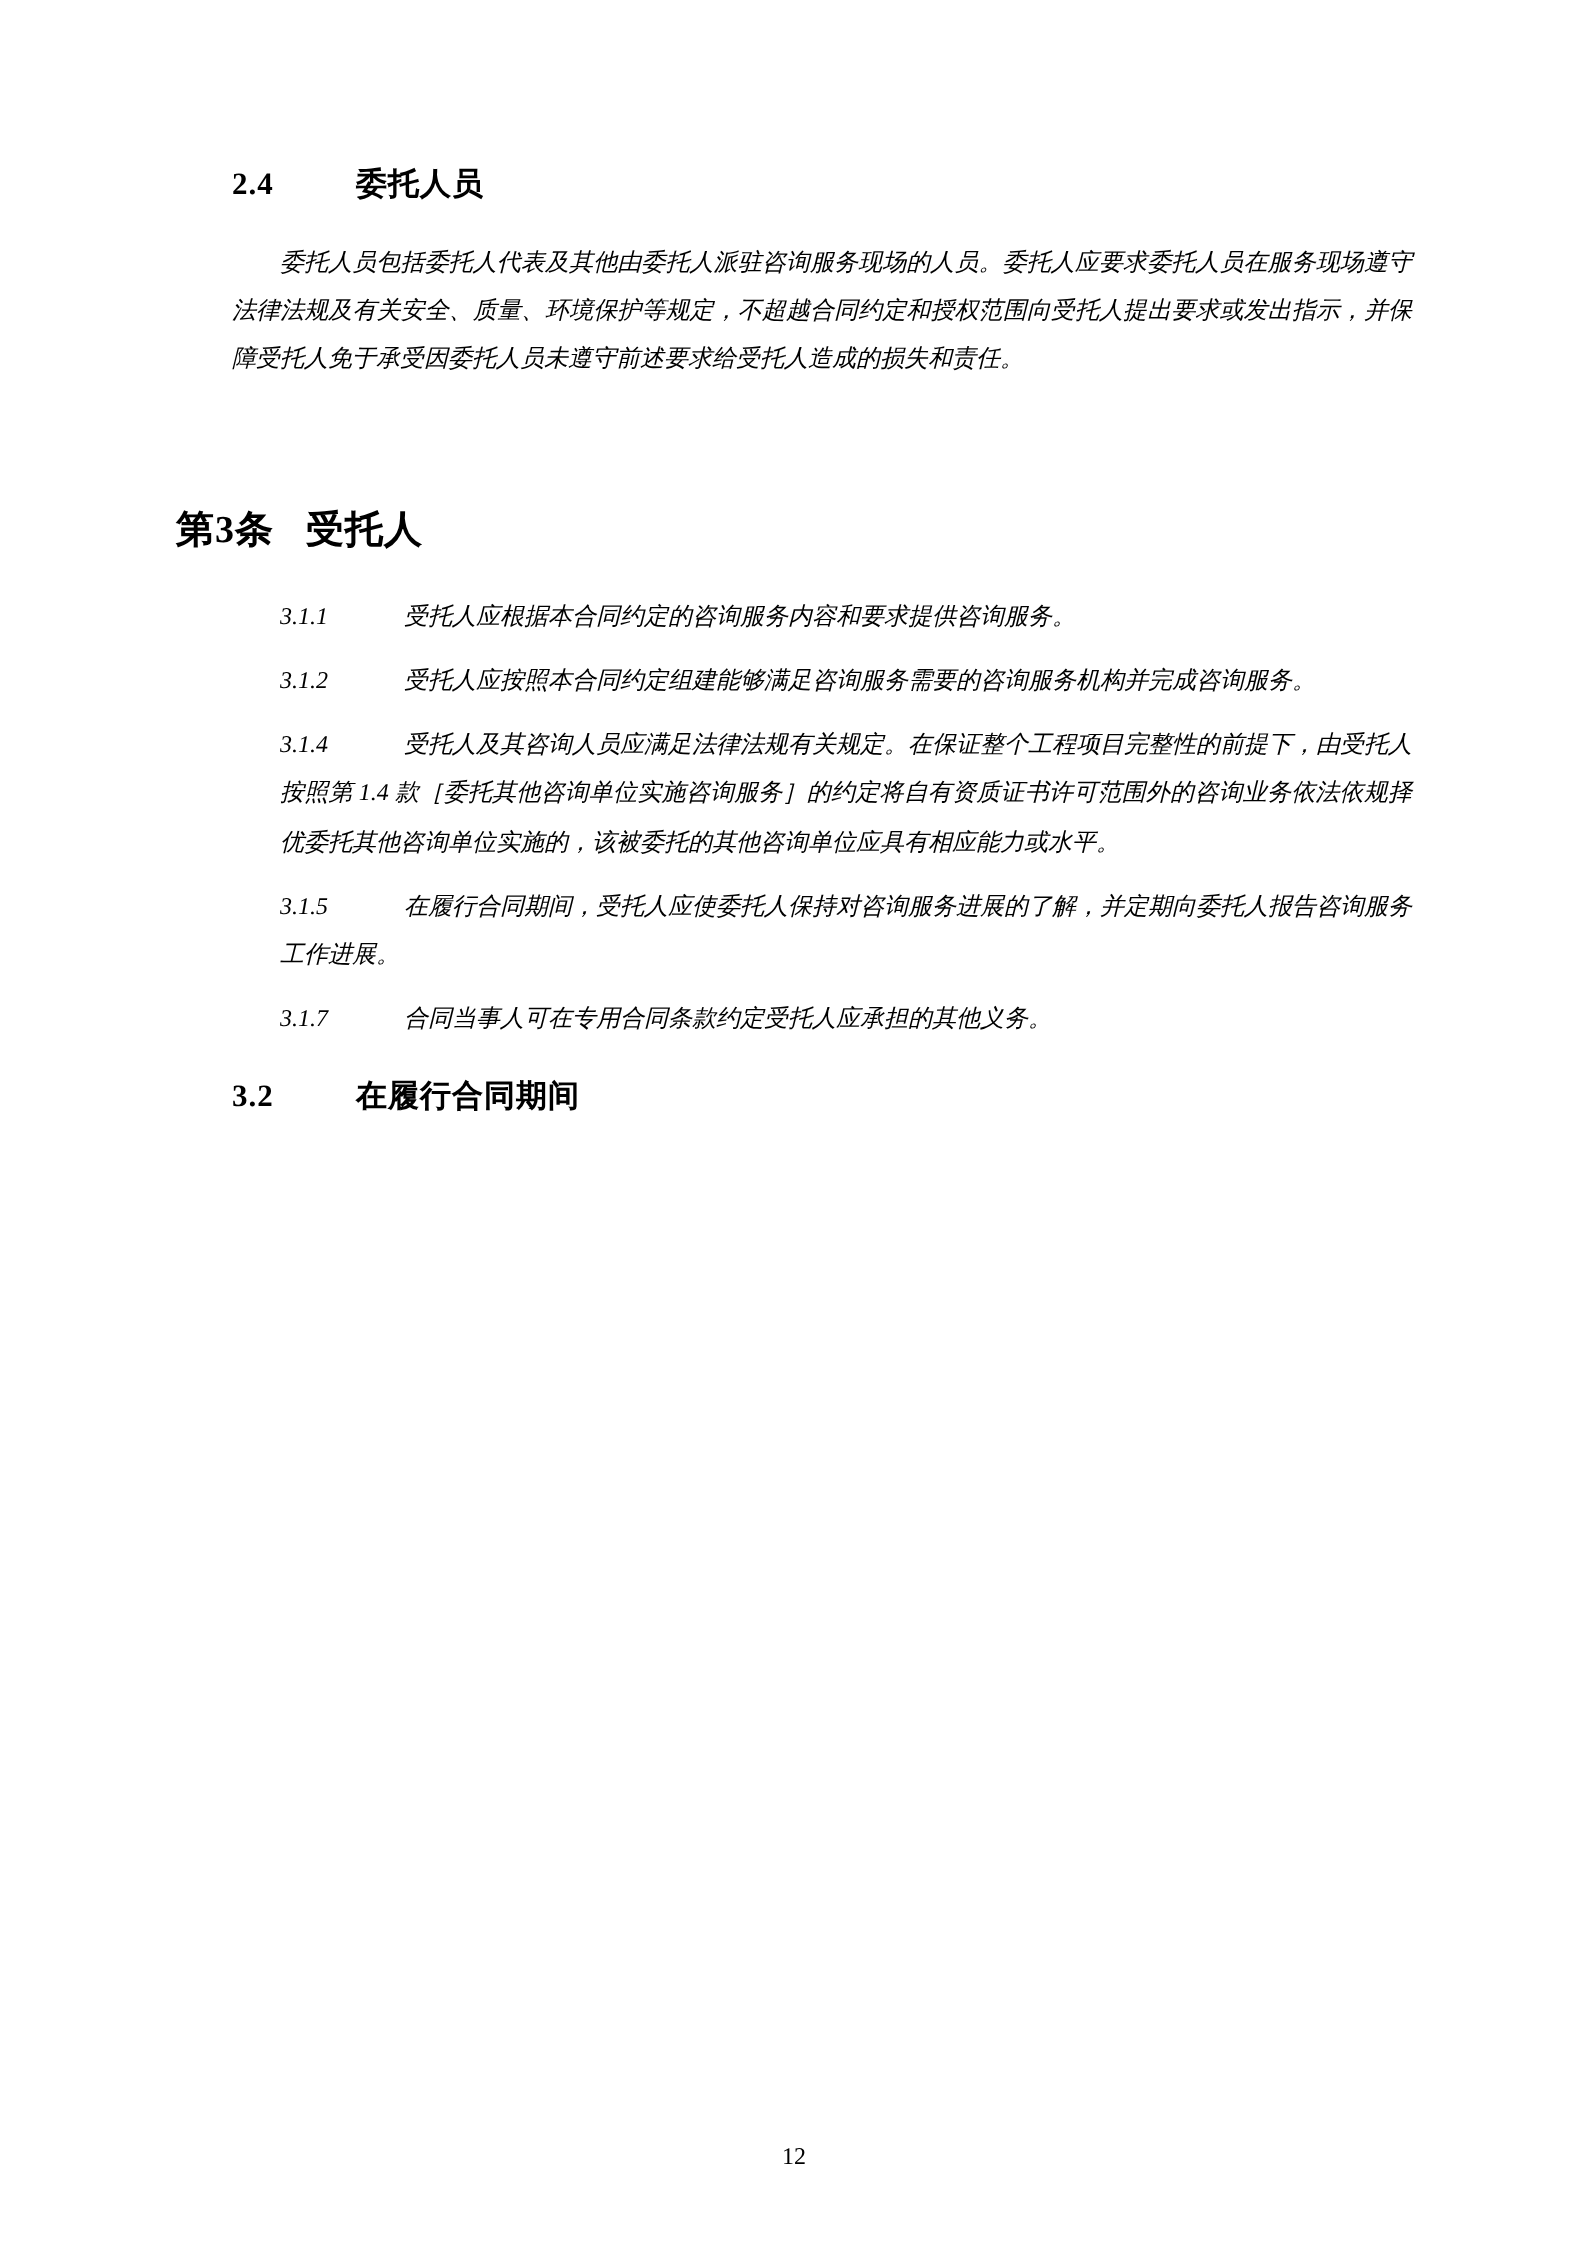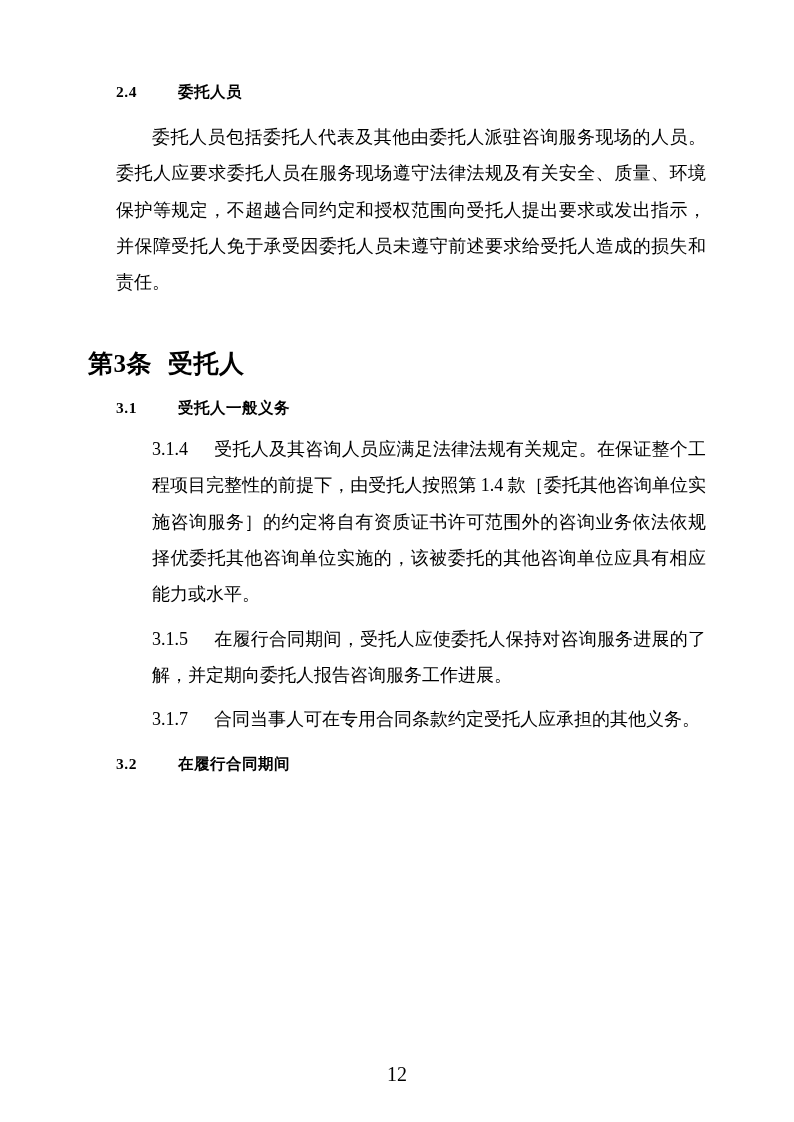--- a/index.html
+++ b/index.html
@@ -26,89 +26,93 @@
     font-size: 15.5px;
     font-weight: bold;
     margin: 0 0 16px 0;
     letter-spacing: 0.5px;
   }
   .h2 .num {
     display: inline-block;
     width: 62px;
   }
   .h1 {
-    font-size: 25px;
+    font-size: 19px;
     font-weight: bold;
-    margin: 46px 0 18px 0;
+    margin: 60px 0 18px 0;
     letter-spacing: 0.5px;
   }
   .h1 .num {
     display: inline-block;
     margin-right: 16px;
   }
   .h3 {
     font-size: 15.5px;
     font-weight: bold;
     margin: 16px 0 12px 0;
     letter-spacing: 0.5px;
   }
   .h3 .num {
     display: inline-block;
     width: 62px;
   }
   p.body {
-    font-size: 18px;
+    font-size: 12px;
     line-height: 2.02;
     margin: 8px 0 3px 0;
     text-align: justify;
     text-justify: inter-ideograph;
     text-indent: 2em;
+    font-style: italic;
   }
   p.body.clause {
     text-indent: 0;
     padding-left: 2em;
   }
   p.body .lbl {
     display: inline-block;
     min-width: 62px;
   }
   .indent-block {
     padding-left: 28px;
   }
   .pagenum {
     position: absolute;
     bottom: 36px;
     left: 0;
     width: 794px;
     text-align: center;
-    font-size: 20px;
+    font-size: 12px;
   }
 </style>
 </head>
 <body>
 
 <div class="page">
 
   <div class="indent-block">
     <div class="h2">
       <span class="num">2.4</span><span>委托人员</span>
     </div>
     <p class="body">委托人员包括委托人代表及其他由委托人派驻咨询服务现场的人员。委托人应要求委托人员在服务现场遵守法律法规及有关安全、质量、环境保护等规定，不超越合同约定和授权范围向受托人提出要求或发出指示，并保障受托人免于承受因委托人员未遵守前述要求给受托人造成的损失和责任。</p>
   </div>
 
   <div class="h1">
     <span class="num">第3条</span><span>受托人</span>
   </div>
 
   <div class="indent-block">
-    <div class="h3">
-      <span class="num">3.1</span><span>受托人一般义务</span>
-    </div>
 
+    <p class="body clause">
+      <span class="lbl">3.1.1</span><span>受托人应根据本合同约定的咨询服务内容和要求提供咨询服务。</span>
+    </p>
 
+    <p class="body clause">
+      <span class="lbl">3.1.2</span><span>受托人应按照本合同约定组建能够满足咨询服务需要的咨询服务机构并完成咨询服务。</span>
+    </p>
 
 
     <p class="body clause">
       <span class="lbl">3.1.4</span><span>受托人及其咨询人员应满足法律法规有关规定。在保证整个工程项目完整性的前提下，由受托人按照第 1.4 款［委托其他咨询单位实施咨询服务］的约定将自有资质证书许可范围外的咨询业务依法依规择优委托其他咨询单位实施的，该被委托的其他咨询单位应具有相应能力或水平。</span>
     </p>
 
     <p class="body clause">
       <span class="lbl">3.1.5</span><span>在履行合同期间，受托人应使委托人保持对咨询服务进展的了解，并定期向委托人报告咨询服务工作进展。</span>
     </p>
 

